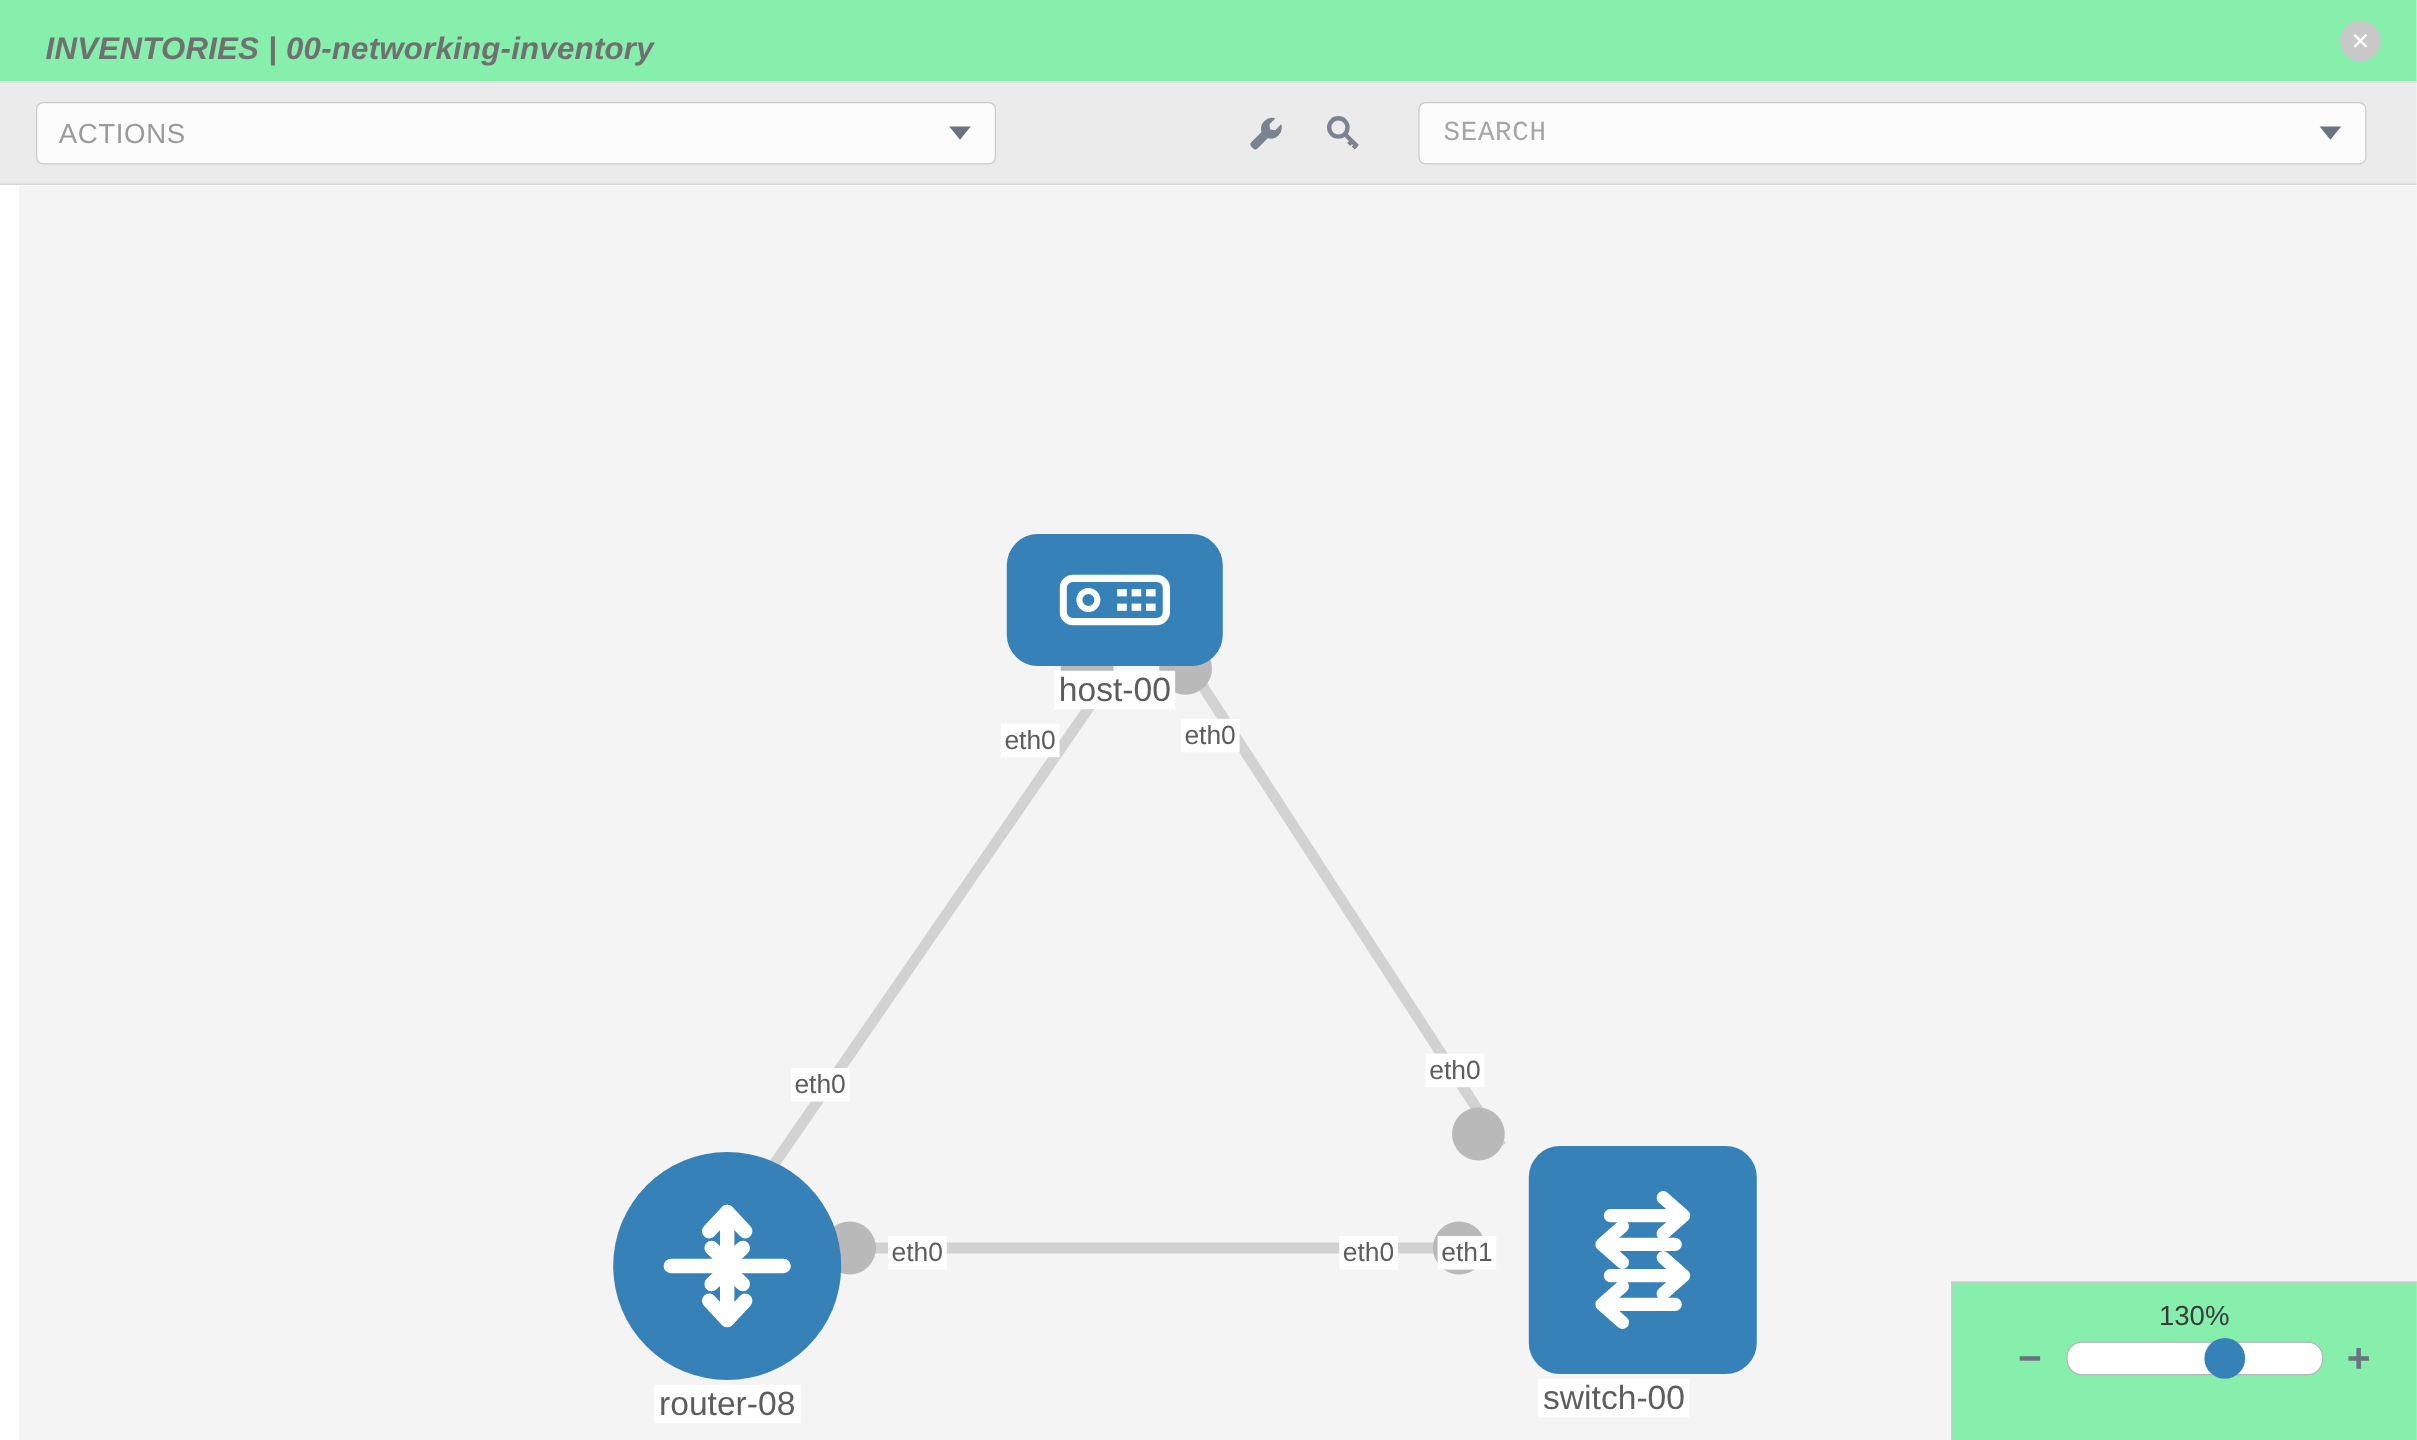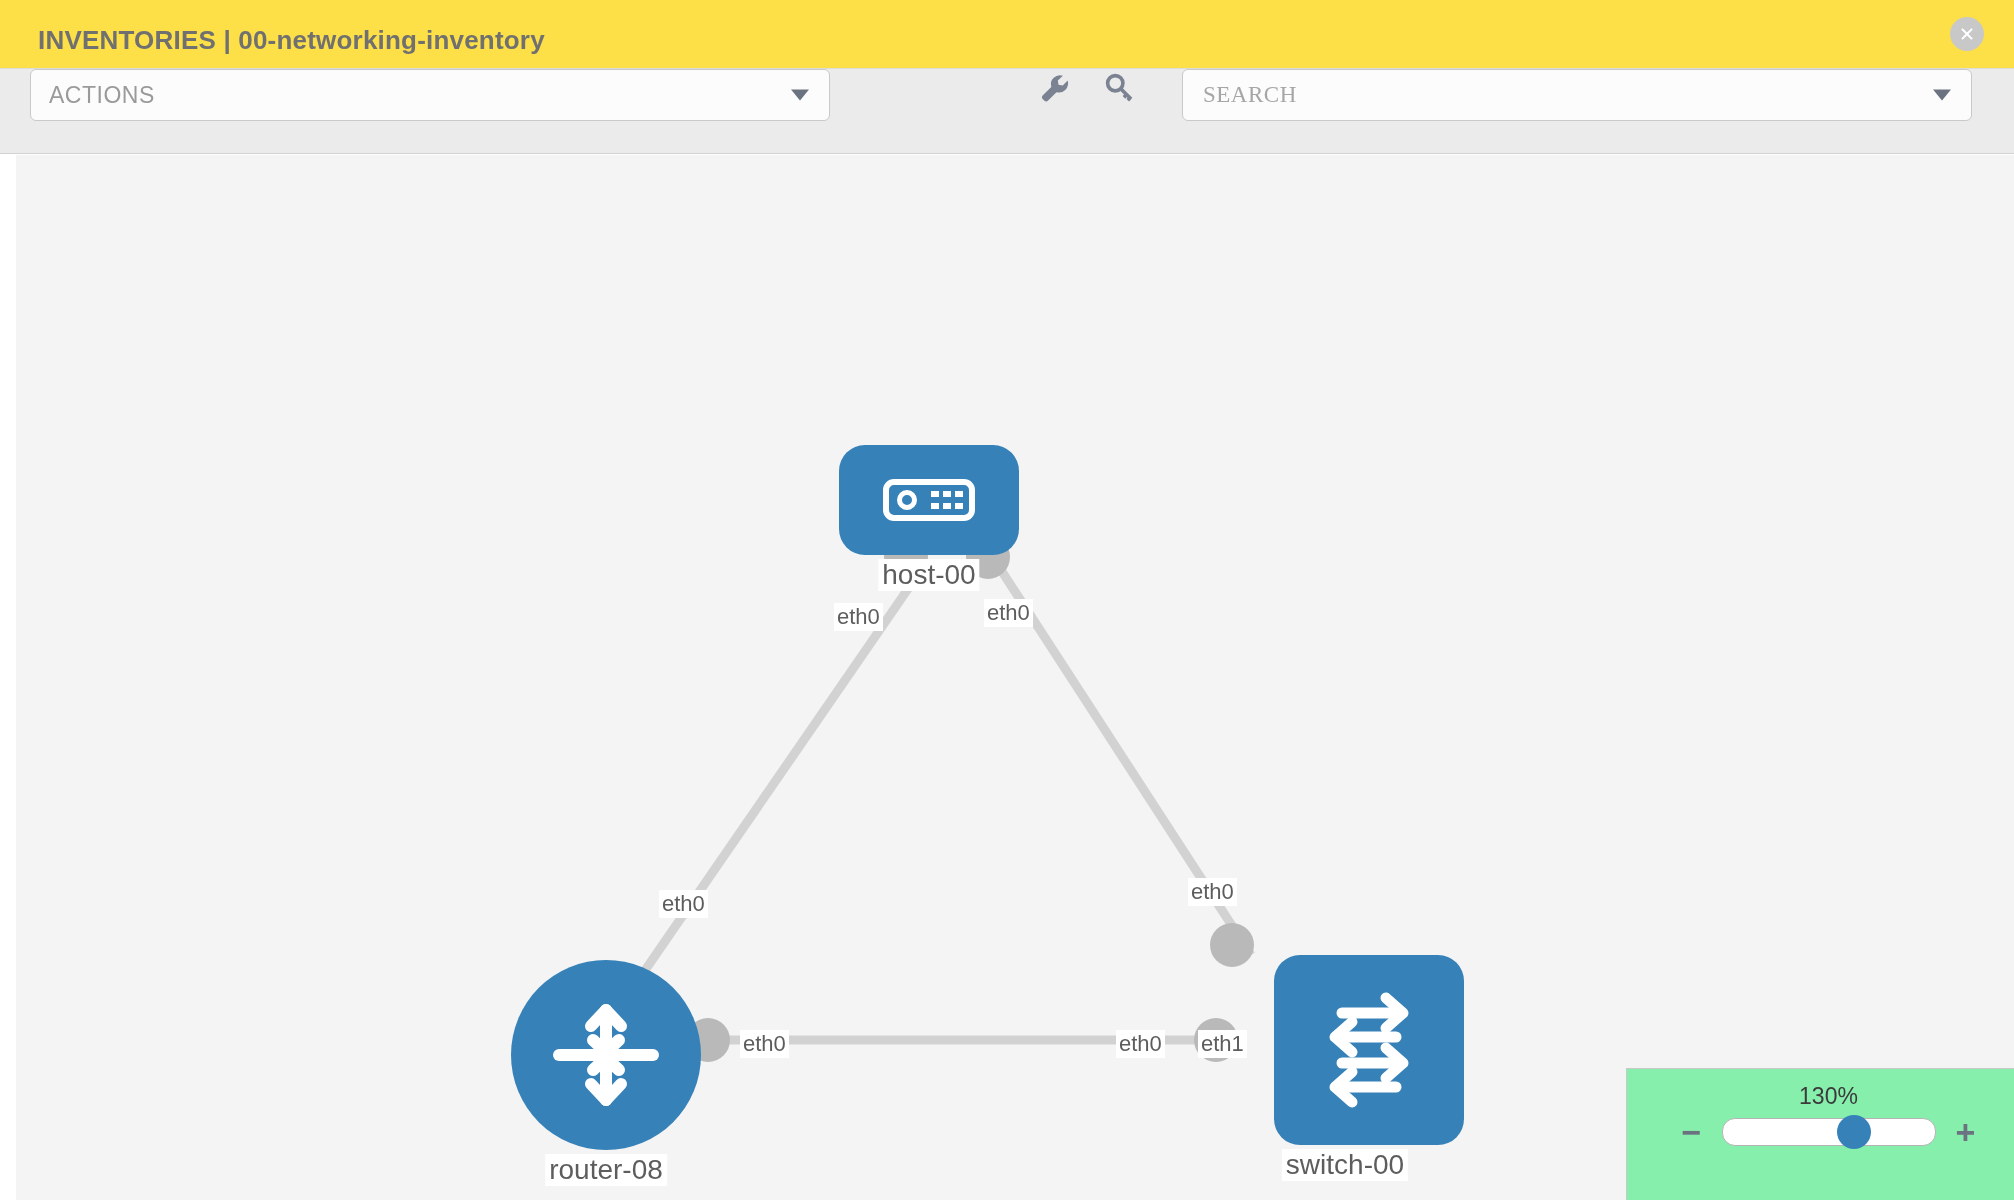--- a/index.html
+++ b/index.html
@@ -11,26 +11,27 @@
     width: 2014px;
     height: 1200px;
     font-family: "Liberation Sans", sans-serif;
     overflow: hidden;
     position: relative;
   }
 
   
   .header {
     height: 68px;
-    background: #fde047;
+    background: #86efac;
     display: flex;
     align-items: center;
     padding: 12px 0 0 38px;
     box-sizing: border-box;
     position: relative;
+    font-style: italic;
   }
   .header-title {
     font-size: 26px;
     font-weight: bold;
     color: #707070;
     letter-spacing: 0.2px;
     white-space: nowrap;
   }
   .close-icon {
     position: absolute;
@@ -49,21 +50,21 @@
   .close-icon svg { display: block; }
 
   
   .toolbar {
     height: 86px;
     background: #ebebeb;
     border-top: 1px solid #dcdcdc;
     border-bottom: 1px solid #d2d2d2;
     box-sizing: border-box;
     display: flex;
-    align-items: flex-start;
+    align-items: center;
     padding: 0 30px;
     position: relative;
   }
   .select-box {
     position: relative;
     width: 800px;
     height: 52px;
     background: #fcfcfc;
     border: 1px solid #c9c9c9;
     border-radius: 6px;
@@ -112,21 +113,21 @@
     display: flex;
     align-items: center;
     padding: 0 18px;
     box-sizing: border-box;
     margin-left: 44px;
   }
   .search-box input {
     border: none;
     outline: none;
     background: transparent;
-    font-family: Liberation Serif, serif;
+    font-family: Liberation Mono, monospace;
     font-size: 23px;
     color: #737373;
     letter-spacing: 0.5px;
     width: 92%;
   }
   .search-box input::placeholder { color: #a6a6a6; }
 
   
   .canvas {
     position: absolute;

